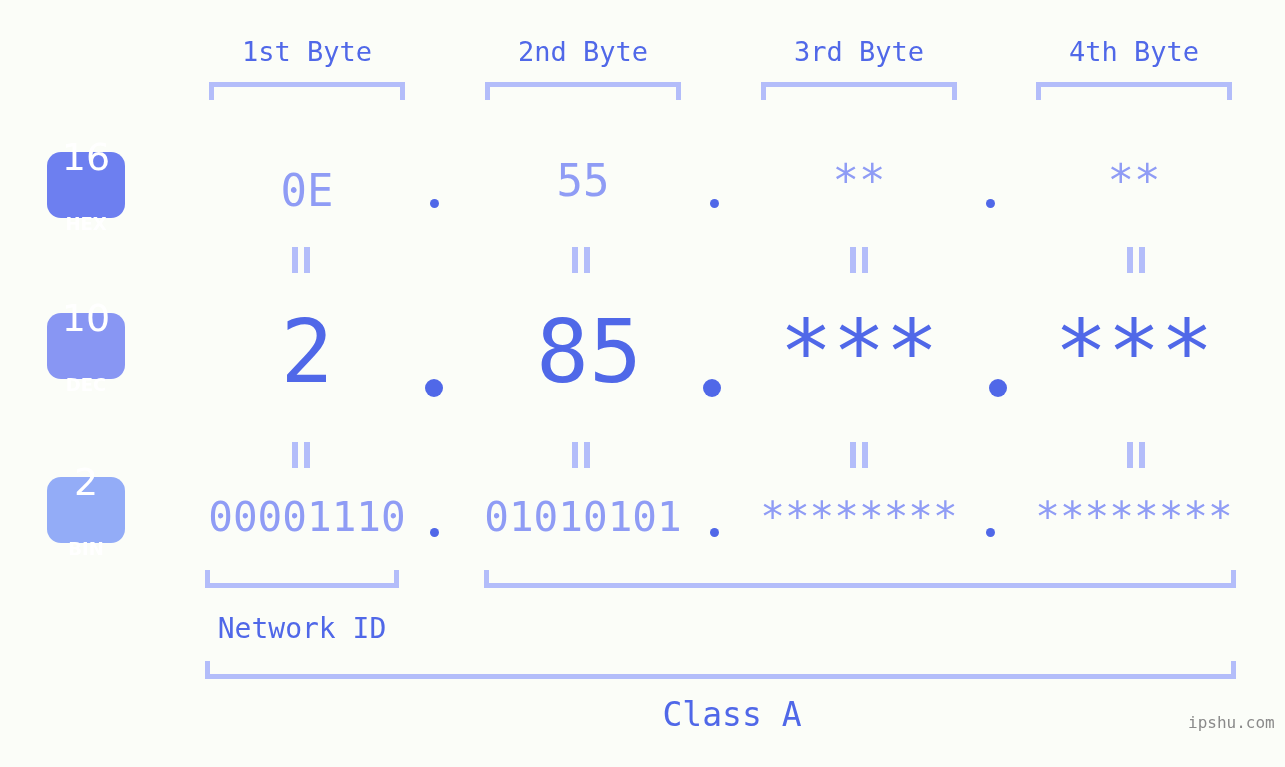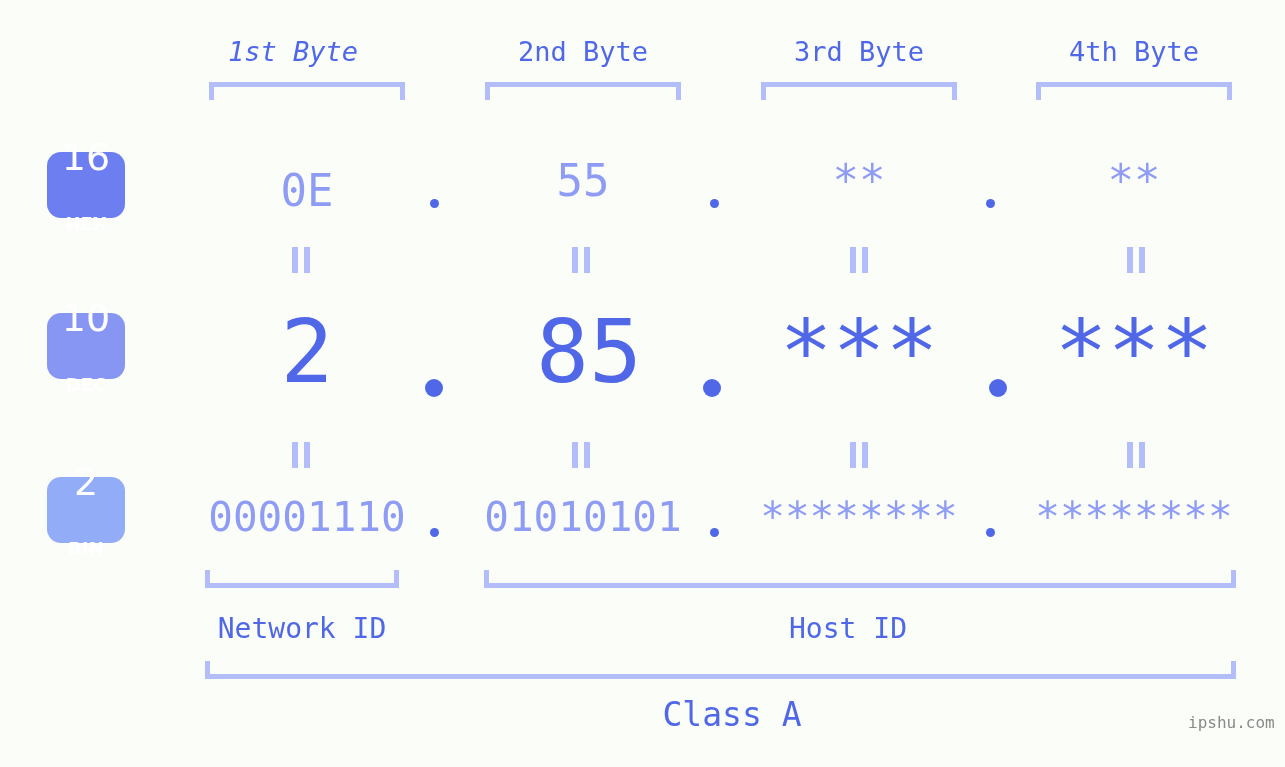--- a/index.html
+++ b/index.html
@@ -124,21 +124,21 @@
     font-family: "DejaVu Sans Mono", monospace;
     font-size: 16px;
     white-space: nowrap;
   }
 </style>
 </head>
 <body>
 
 <div id="stage">
 
-  <div class="byte-head-label" style="left:195px; top:36px; width:196px;font-style:italic;">1st Byte</div>
+  <div class="byte-head-label" style="left:209px; top:36px; width:196px;">1st Byte</div>
   <div class="byte-head-label" style="left:485px; top:36px; width:196px;">2nd Byte</div>
   <div class="byte-head-label" style="left:761px; top:36px; width:196px;">3rd Byte</div>
   <div class="byte-head-label" style="left:1036px; top:36px; width:196px;">4th Byte</div>
 
   <div class="bracket-down" style="left:209px; top:82px; width:196px;"></div>
   <div class="bracket-down" style="left:485px; top:82px; width:196px;"></div>
   <div class="bracket-down" style="left:761px; top:82px; width:196px;"></div>
   <div class="bracket-down" style="left:1036px; top:82px; width:196px;"></div>
 
   <div class="badge" style="left:47px; top:152px; background:#6d7ff0;">
@@ -193,20 +193,19 @@
     <div class="dot small" style="left:710px; top:528px;"></div>
     <div class="val" style="left:745px; top:493px; width:228px;">********</div>
     <div class="dot small" style="left:986px; top:528px;"></div>
     <div class="val" style="left:1020px; top:493px; width:228px;">********</div>
   </div>
 
   <div class="bracket-up" style="left:205px; top:570px; width:194px;"></div>
   <div class="bracket-up" style="left:484px; top:570px; width:752px;"></div>
 
   <div class="caption" style="left:202px; top:612px; width:200px;">Network ID</div>
-  <div class="caption" style="left:748px; top:612px; width:200px;">Host ID</div>
 
   <div class="bracket-up" style="left:205px; top:661px; width:1031px;"></div>
   <div class="caption klass" style="left:632px; top:695px; width:200px;">Class A</div>
 
   <div class="watermark" style="left:1188px; top:713px;">ipshu.com</div>
 
 </div>
 
 </body></html>

